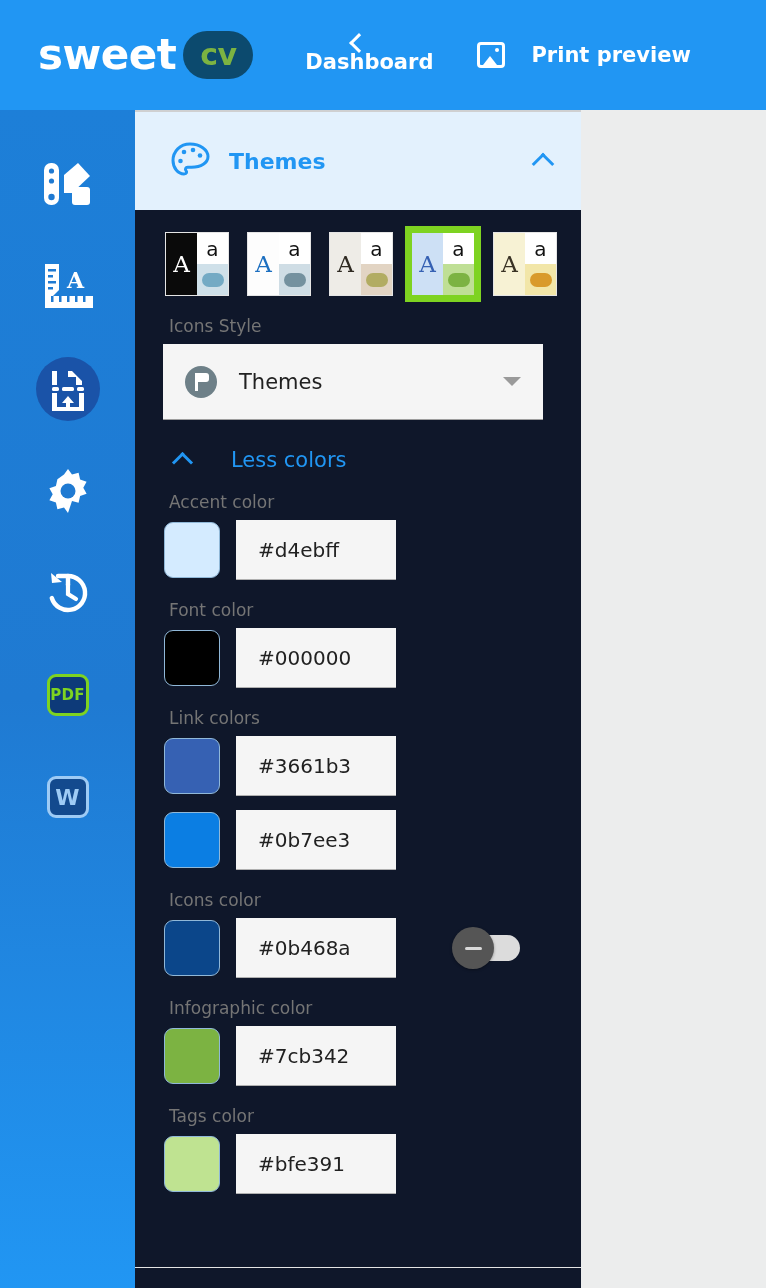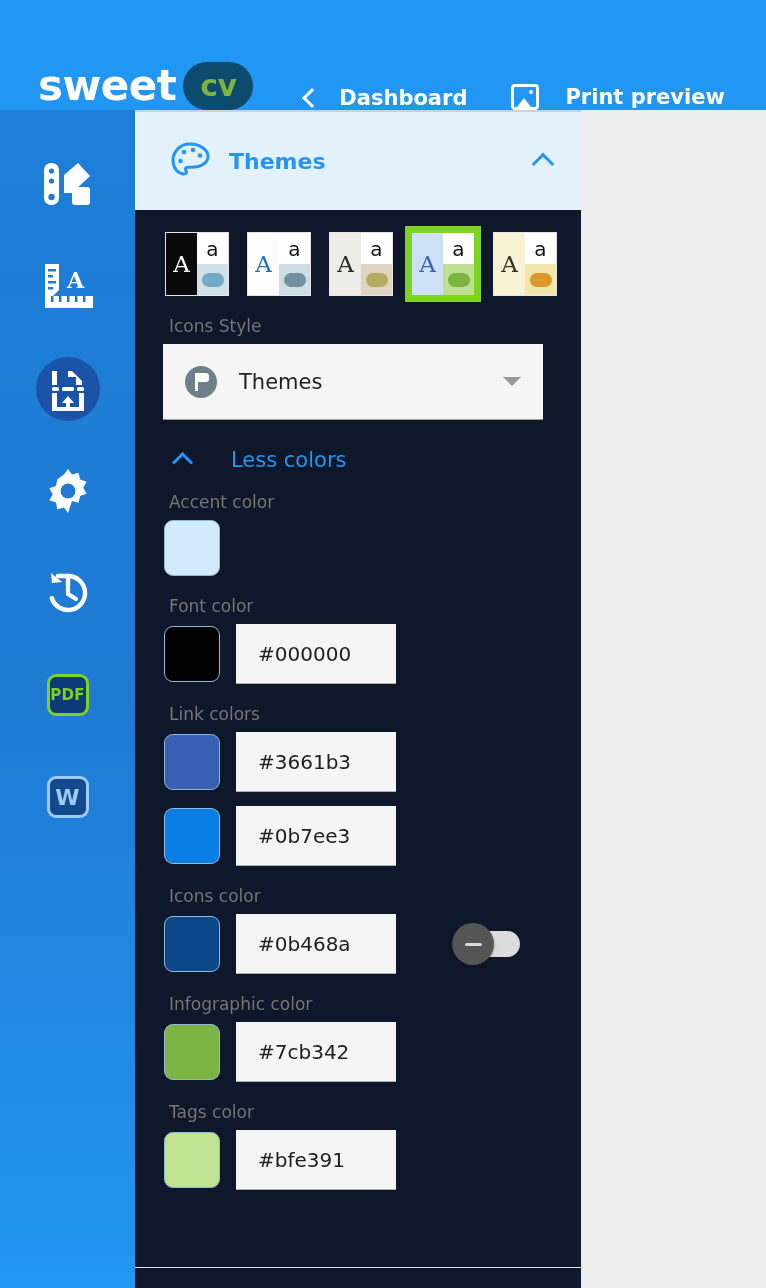--- a/index.html
+++ b/index.html
@@ -8,21 +8,21 @@
     font-family: "Liberation Sans", sans-serif;
     background: #eceded;
     overflow: hidden;
   }
   #app { position: relative; width: 766px; height: 1288px; }
 
   
   .topbar {
     position: absolute; left: 0; top: 0; width: 766px; height: 110px;
     background: #2196f3;
-    display: flex; align-items: flex-end;
+    display: flex; align-items: center;
   }
   .logo-wrap { display: flex; align-items: center; margin-left: 38px; }
   .logo-sweet {
     color: #ffffff; font-size: 42px; font-weight: 700;
     letter-spacing: -0.5px; line-height: 1;
     font-family: "DejaVu Sans", sans-serif;
   }
   .logo-badge {
     margin-left: 7px;
     width: 70px; height: 48px; border-radius: 24px;
@@ -32,21 +32,21 @@
   .logo-cv {
     color: #7cb342; font-size: 30px; font-weight: 700;
     letter-spacing: -0.5px; line-height: 1;
     font-family: "DejaVu Sans", sans-serif;
   }
   .nav-link {
     display: flex; align-items: center; color: #ffffff;
     font-size: 21px; font-weight: 700; cursor: pointer;
     font-family: "DejaVu Sans", sans-serif;
   }
-  .nav-dashboard { margin-left: 52px; }
+  .nav-dashboard { margin-left: 52px; flex-direction: column; }
   .nav-print { margin-left: 44px; gap: 10px; }
   .chev-left {
     display: inline-block; width: 14px; height: 14px;
     border-left: 3px solid #fff; border-bottom: 3px solid #fff;
     transform: rotate(45deg); margin-right: 20px;
   }
   .img-icon {
     width: 28px; height: 26px; border: 3px solid #fff; border-radius: 4px;
     margin-right: 16px; position: relative; overflow: hidden;
   }
@@ -408,20 +408,21 @@
       <div class="less-colors">
         <span class="less-chev"></span>
         <span class="less-label">Less colors</span>
       </div>
 
       <div>
 
         <div class="field-label">Accent color</div>
         <div class="color-row">
           <span class="color-chip" id="chip0" style="background: rgb(212, 235, 255);"></span>
+          <input class="color-input" type="text" readonly="" value="#d4ebff" style="">
         </div>
 
         <div class="field-label">Font color</div>
         <div class="color-row">
           <span class="color-chip" id="chip1" style="background: rgb(0, 0, 0);"></span>
           <input class="color-input" type="text" readonly="" value="#000000" style="">
         </div>
 
         <div class="field-label">Link colors</div>
         <div class="color-row">

